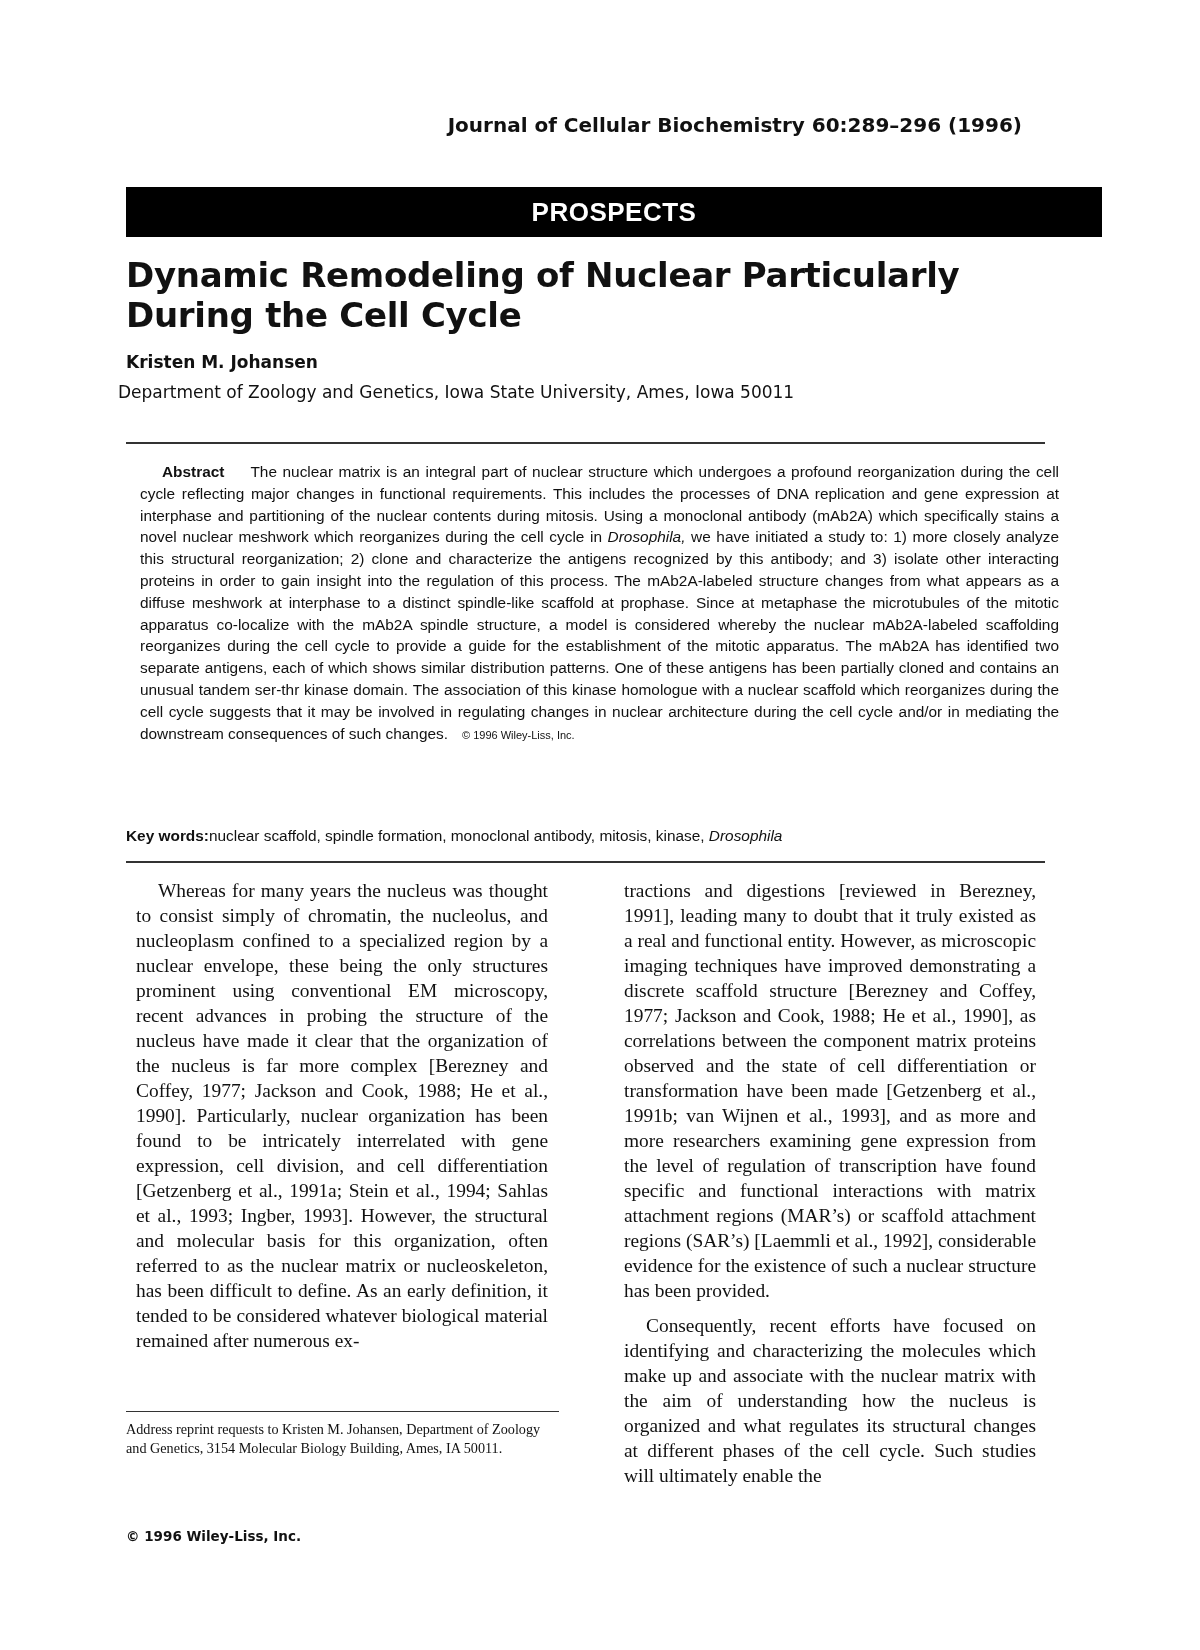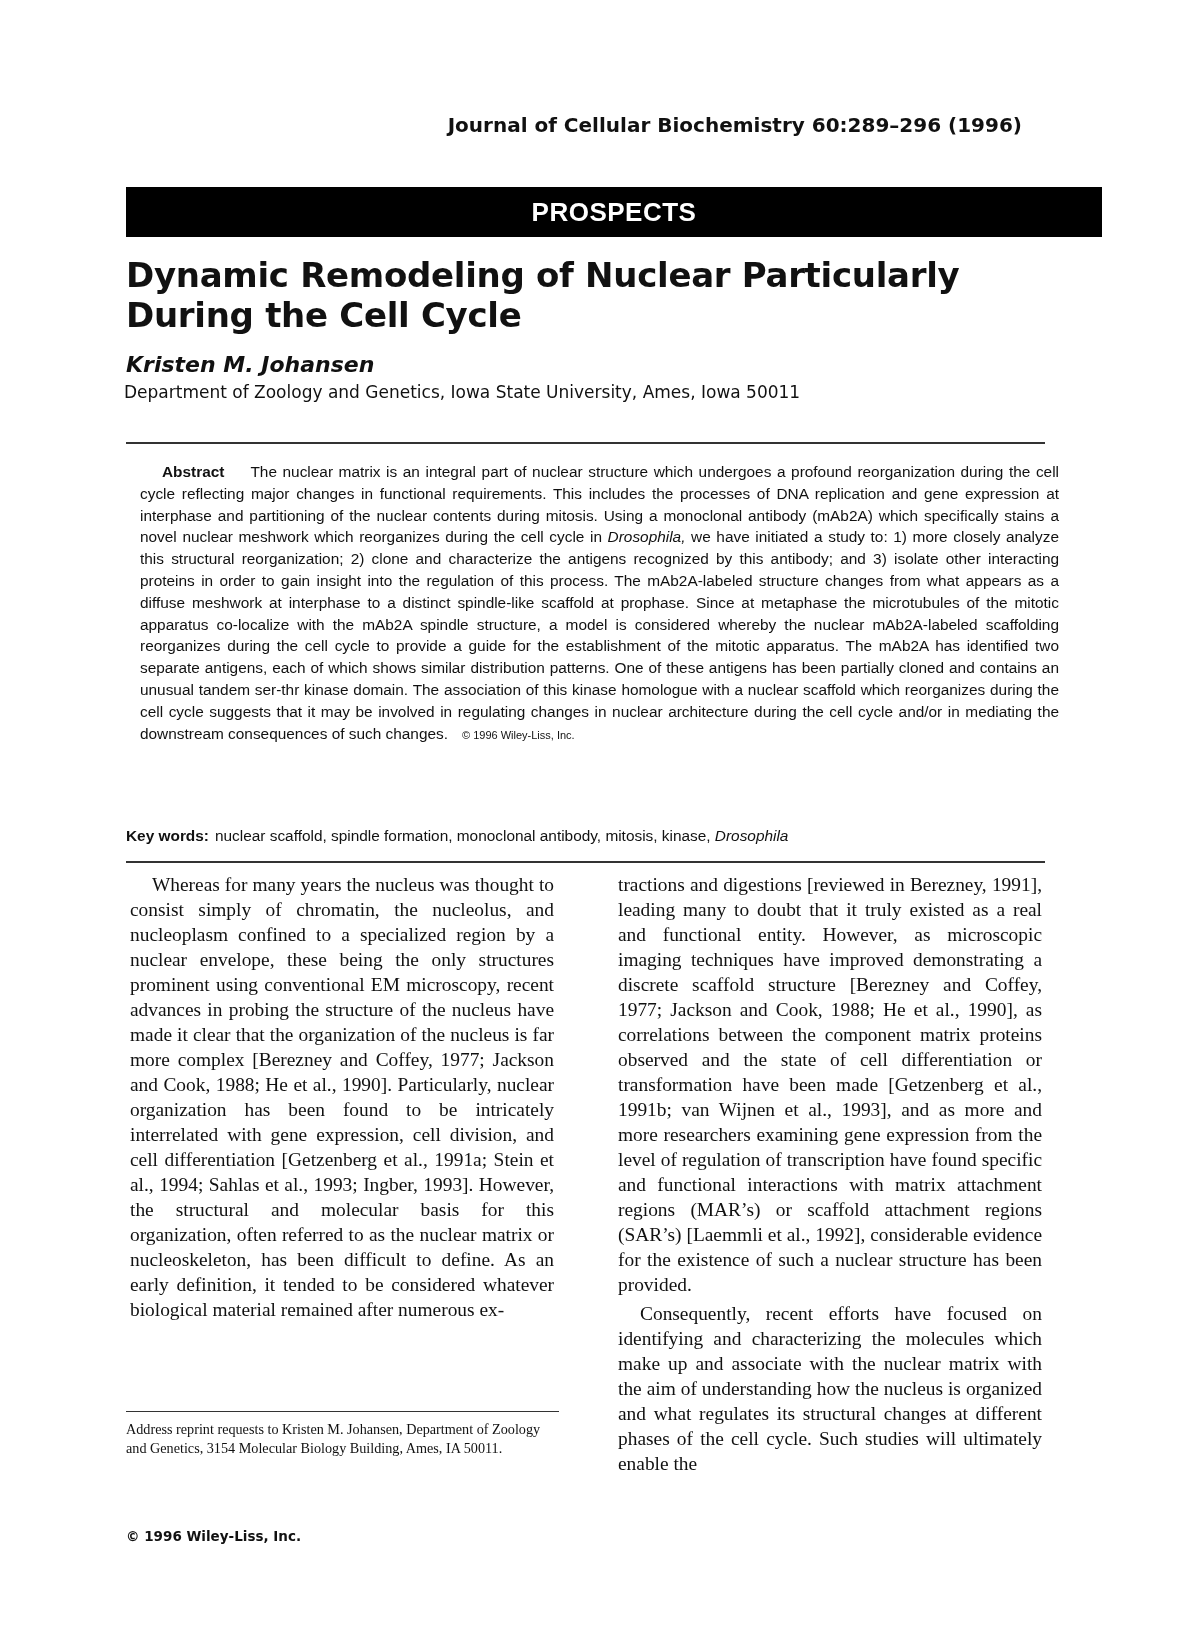--- a/index.html
+++ b/index.html
@@ -15,45 +15,45 @@
     font-family: "Liberation Sans", sans-serif; font-weight: bold; font-size: 26px;
     line-height: 50px; letter-spacing: 0.5px;
   }
   .title {
     position: absolute; left: 126px; top: 255px; width: 920px;
     font-family: "DejaVu Sans", sans-serif; font-weight: bold; font-size: 34px;
     line-height: 40px; letter-spacing: -0.3px;
   }
   .author {
     position: absolute; left: 126px; top: 352px;
-    font-family: "DejaVu Sans", sans-serif; font-weight: bold; font-size: 22px; font-style: italic;
+    font-family: "DejaVu Sans", sans-serif; font-weight: bold; font-size: 17px;
   }
   .affiliation {
-    position: absolute; left: 124px; top: 382px;
+    position: absolute; left: 118px; top: 382px;
     font-family: "DejaVu Sans", sans-serif; font-size: 17px;
   }
   .rule { position: absolute; left: 126px; width: 919px; height: 2px; background: #333; }
   .abstract {
     position: absolute; left: 140px; top: 461px; width: 919px;
     font-family: "Liberation Sans", sans-serif; font-size: 15.4px; line-height: 21.8px;
     text-align: justify; text-indent: 22px;
   }
   .abstract .label { font-weight: bold; margin-right: 26px; }
   .abstract .copy { font-size: 11px; margin-left: 14px; }
   .keywords {
     position: absolute; left: 126px; top: 827px; width: 919px;
     font-family: "Liberation Sans", sans-serif; font-size: 15.4px;
   }
-  .keywords .label { font-weight: bold; margin-right: 6px; }
+  .keywords .label { font-weight: bold; }
   .col {
     position: absolute; top: 868px; width: 432px;
     font-family: "Liberation Serif", serif; font-size: 19.4px; line-height: 25px;
     text-align: justify;
   }
-  .col p { margin: 4px; }
+  .col p { margin: 10px; }
   .col .indent { text-indent: 22px; }
   .col-left { left: 126px; }
   .col-right { left: 614px; }
   .footnote-rule { position: absolute; left: 126px; top: 1411px; width: 433px; height: 1px; background: #333; }
   .footnotes {
     position: absolute; left: 126px; top: 1420px; width: 433px;
     font-family: "Liberation Serif", serif; font-size: 14.2px; line-height: 19px;
   }
   .footnotes p { margin: 0 0 4px 0; }
   .copyright {

